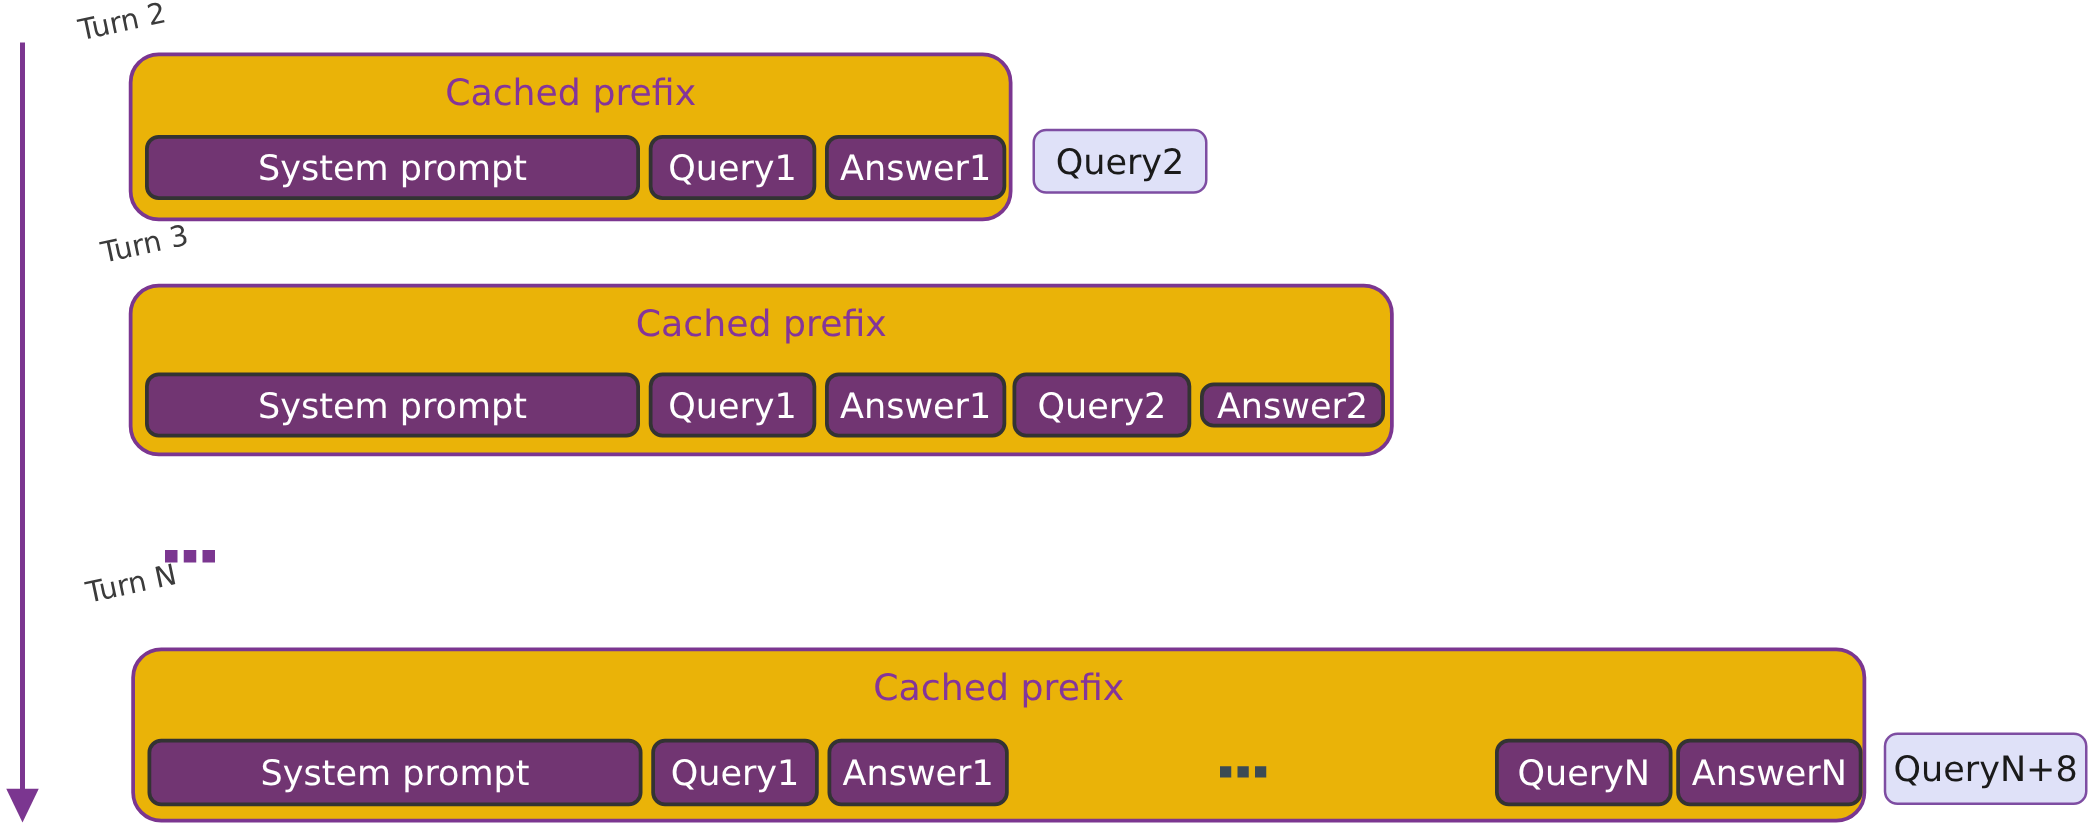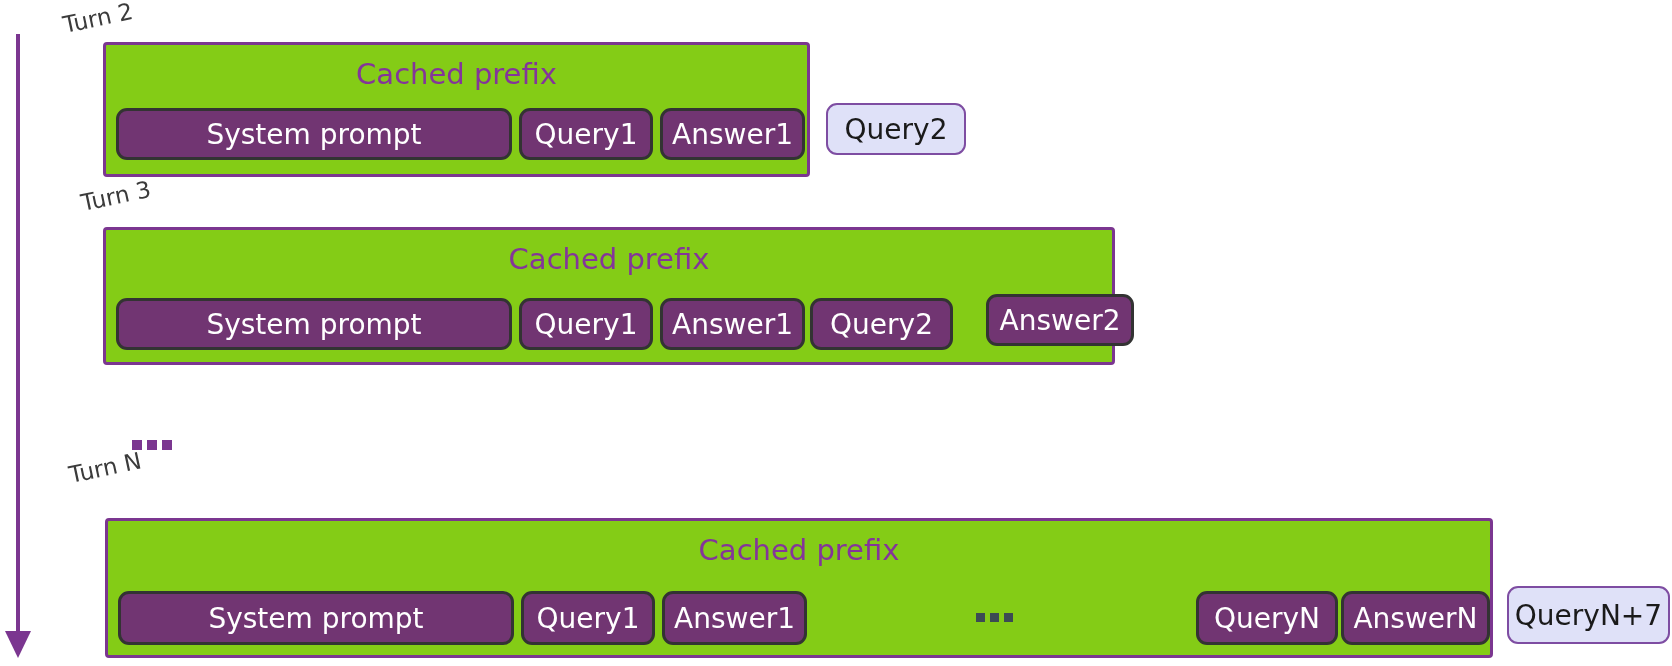--- a/index.html
+++ b/index.html
@@ -5,22 +5,22 @@
   html,body { margin:0; padding:0; background:#ffffff; }
   .canvas {
     position:relative; width:1672px; height:666px; background:#ffffff;
     font-family:"DejaVu Sans", "Liberation Sans", sans-serif; overflow:hidden;
   }
   .turn-label {
     position:absolute; font-size:23px; color:var(--turn-label-text,#3b3b3b);
     transform:rotate(-12deg); transform-origin:left bottom; white-space:nowrap;
   }
   .container {
-    position:absolute; background:#84cc16; box-sizing:border-box;
-    border:3px solid var(--purple-accent,#7b3690); border-radius:4px;
+    position:absolute; background:#eab308; box-sizing:border-box;
+    border:3px solid var(--purple-accent,#7b3690); border-radius:24px;
   }
   .ctitle {
     position:absolute; left:0; top:12px; width:100%; text-align:center;
     font-size:29px; color:var(--title-text,#84359a); white-space:nowrap;
   }
   .tok {
     position:absolute; display:flex; align-items:center; justify-content:center;
     box-sizing:border-box; border-radius:11px; font-size:28px; white-space:nowrap;
   }
   .tok.dark {
@@ -67,21 +67,21 @@
   <div class="tok light" style="left:826px; top:103px; width:140px; height:52px;">Query2</div>
 
   <div class="turn-label" style="left:84px; top:190px;">Turn 3</div>
 
   <div class="container" style="left:103px; top:227px; width:1012px; height:138px;">
     <div class="ctitle">Cached prefix</div>
     <div class="tok dark" style="left:10px; top:68px; width:396px; height:52px;">System prompt</div>
     <div class="tok dark" style="left:413px; top:68px; width:134px; height:52px;">Query1</div>
     <div class="tok dark" style="left:554px; top:68px; width:145px; height:52px;">Answer1</div>
     <div class="tok dark" style="left:704px; top:68px; width:143px; height:52px;">Query2</div>
-    <div class="tok dark" style="left:854px; top:64px; width:148px; height:52px;margin-left:26px;">Answer2</div>
+    <div class="tok dark" style="left:854px; top:76px; width:148px; height:36px;">Answer2</div>
   </div>
 
 
   <div class="dots purple" style="left:132px; top:440px;">
     <i></i>
       <i></i>
       <i></i>
   </div>
 
   <div class="turn-label" style="left:72px; top:462px;">Turn N</div>
@@ -93,15 +93,15 @@
     <div class="tok dark" style="left:554px; top:70px; width:145px; height:54px;">Answer1</div>
     <div class="dots slate" style="left:868px; top:92px;">
       <i></i>
         <i></i>
         <i></i>
     </div>
     <div class="tok dark" style="left:1233px; top:70px; width:149px; height:54px;">AnswerN</div>
     <div class="tok dark" style="left:1088px; top:70px; width:142px; height:54px;">QueryN</div>
   </div>
 
-  <div class="tok light" style="left:1507px; top:586px; width:163px; height:58px;">QueryN+7</div>
+  <div class="tok light" style="left:1507px; top:586px; width:163px; height:58px;">QueryN+8</div>
 
 </div>
 
 </body></html>

